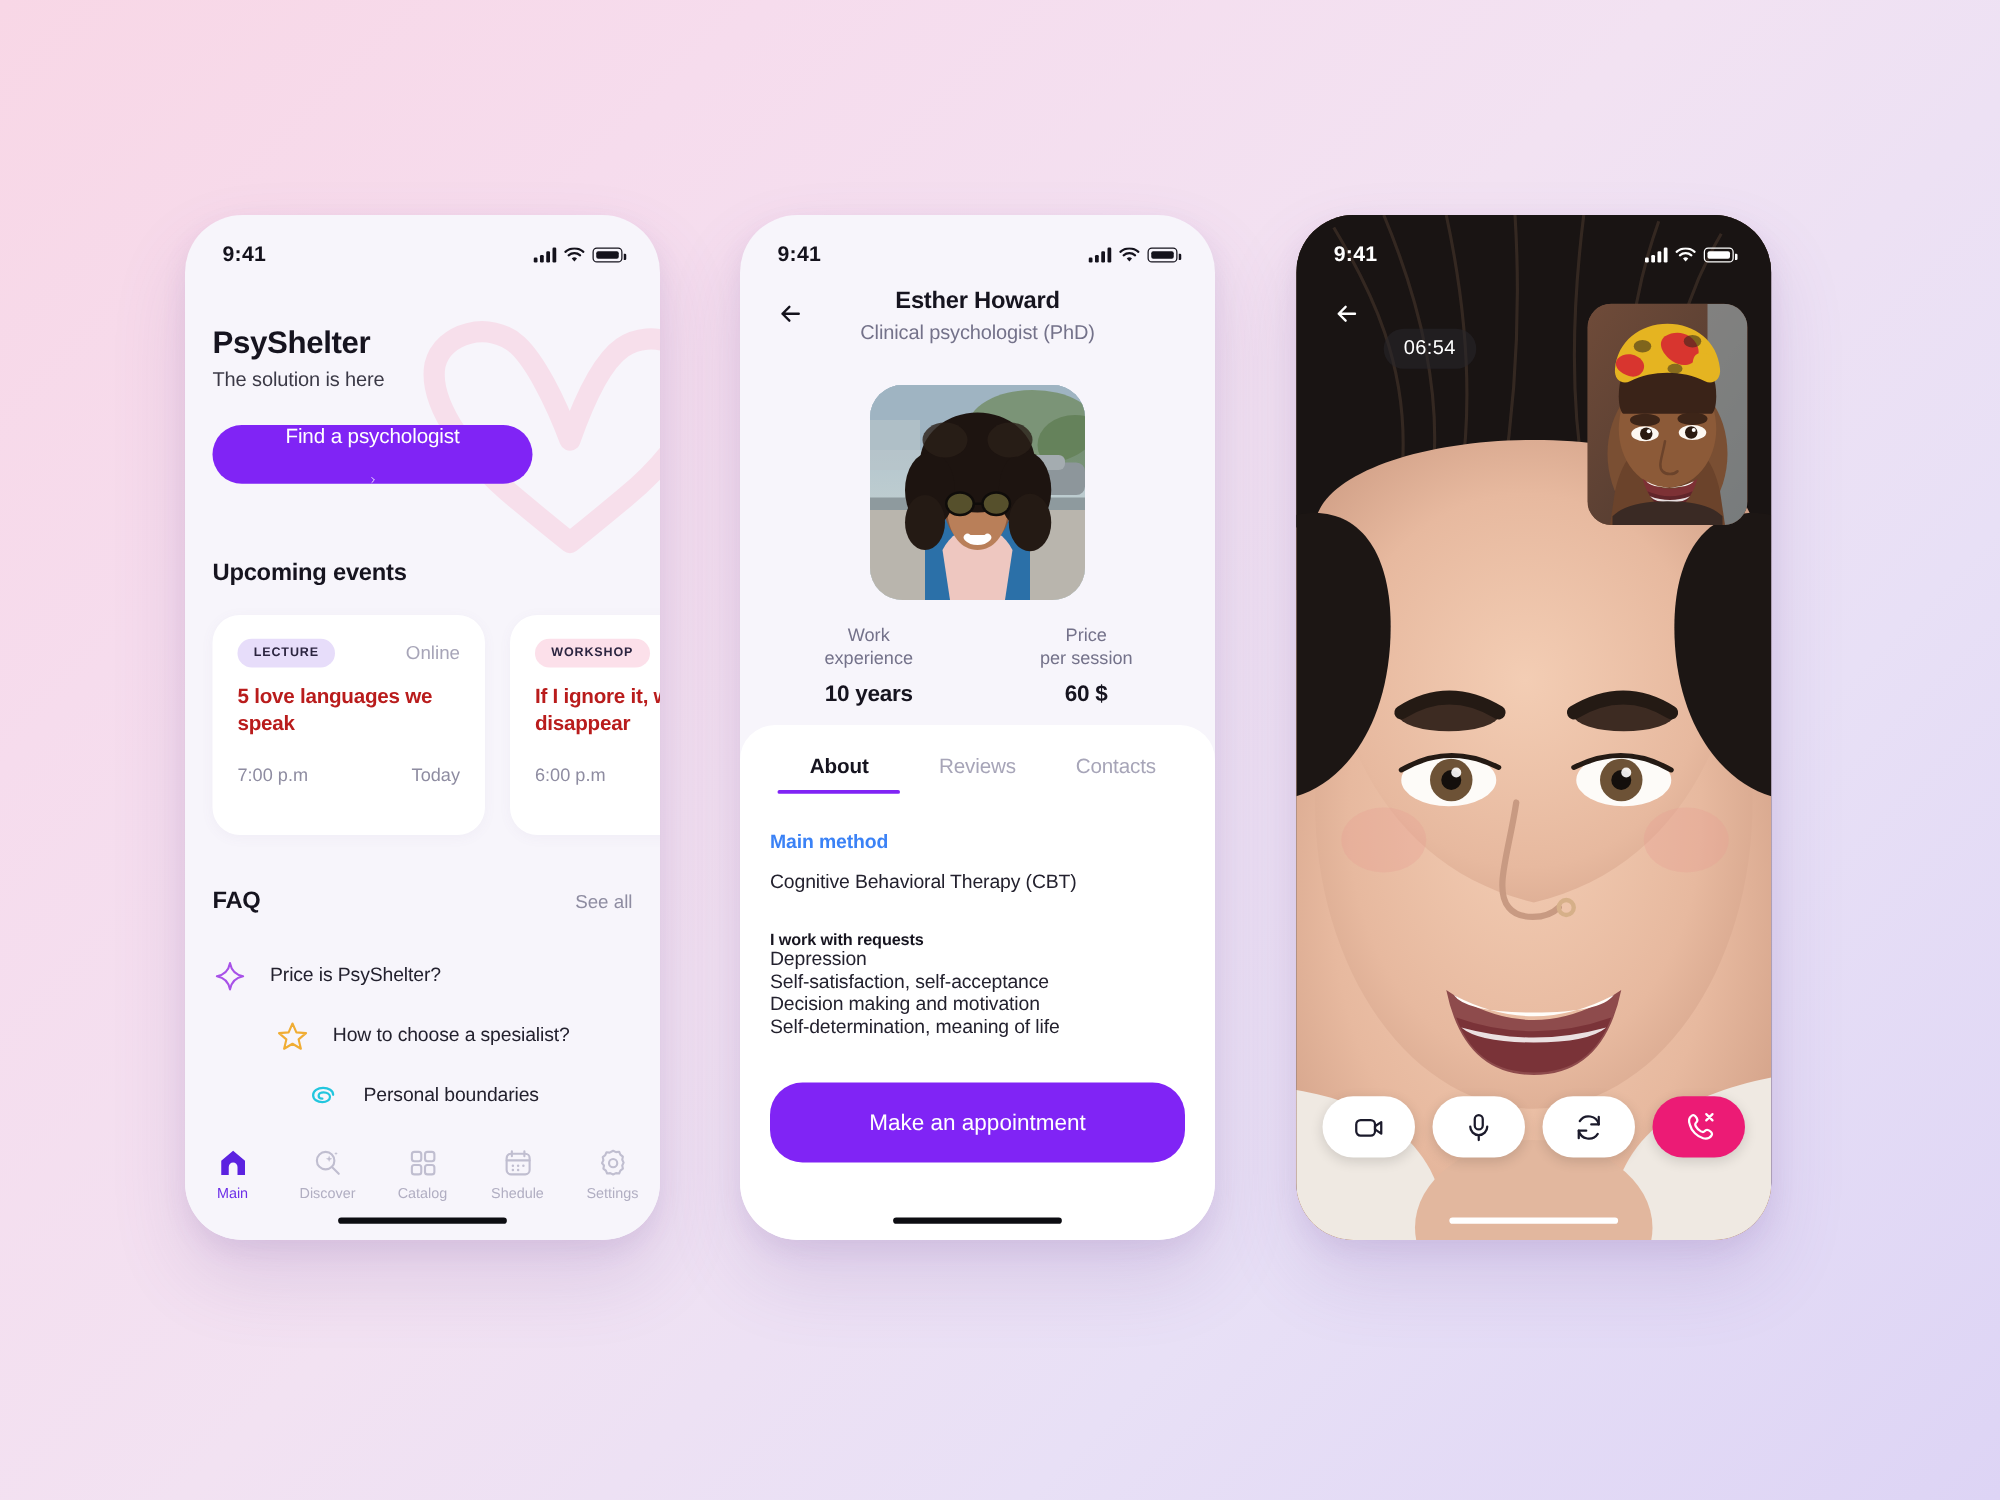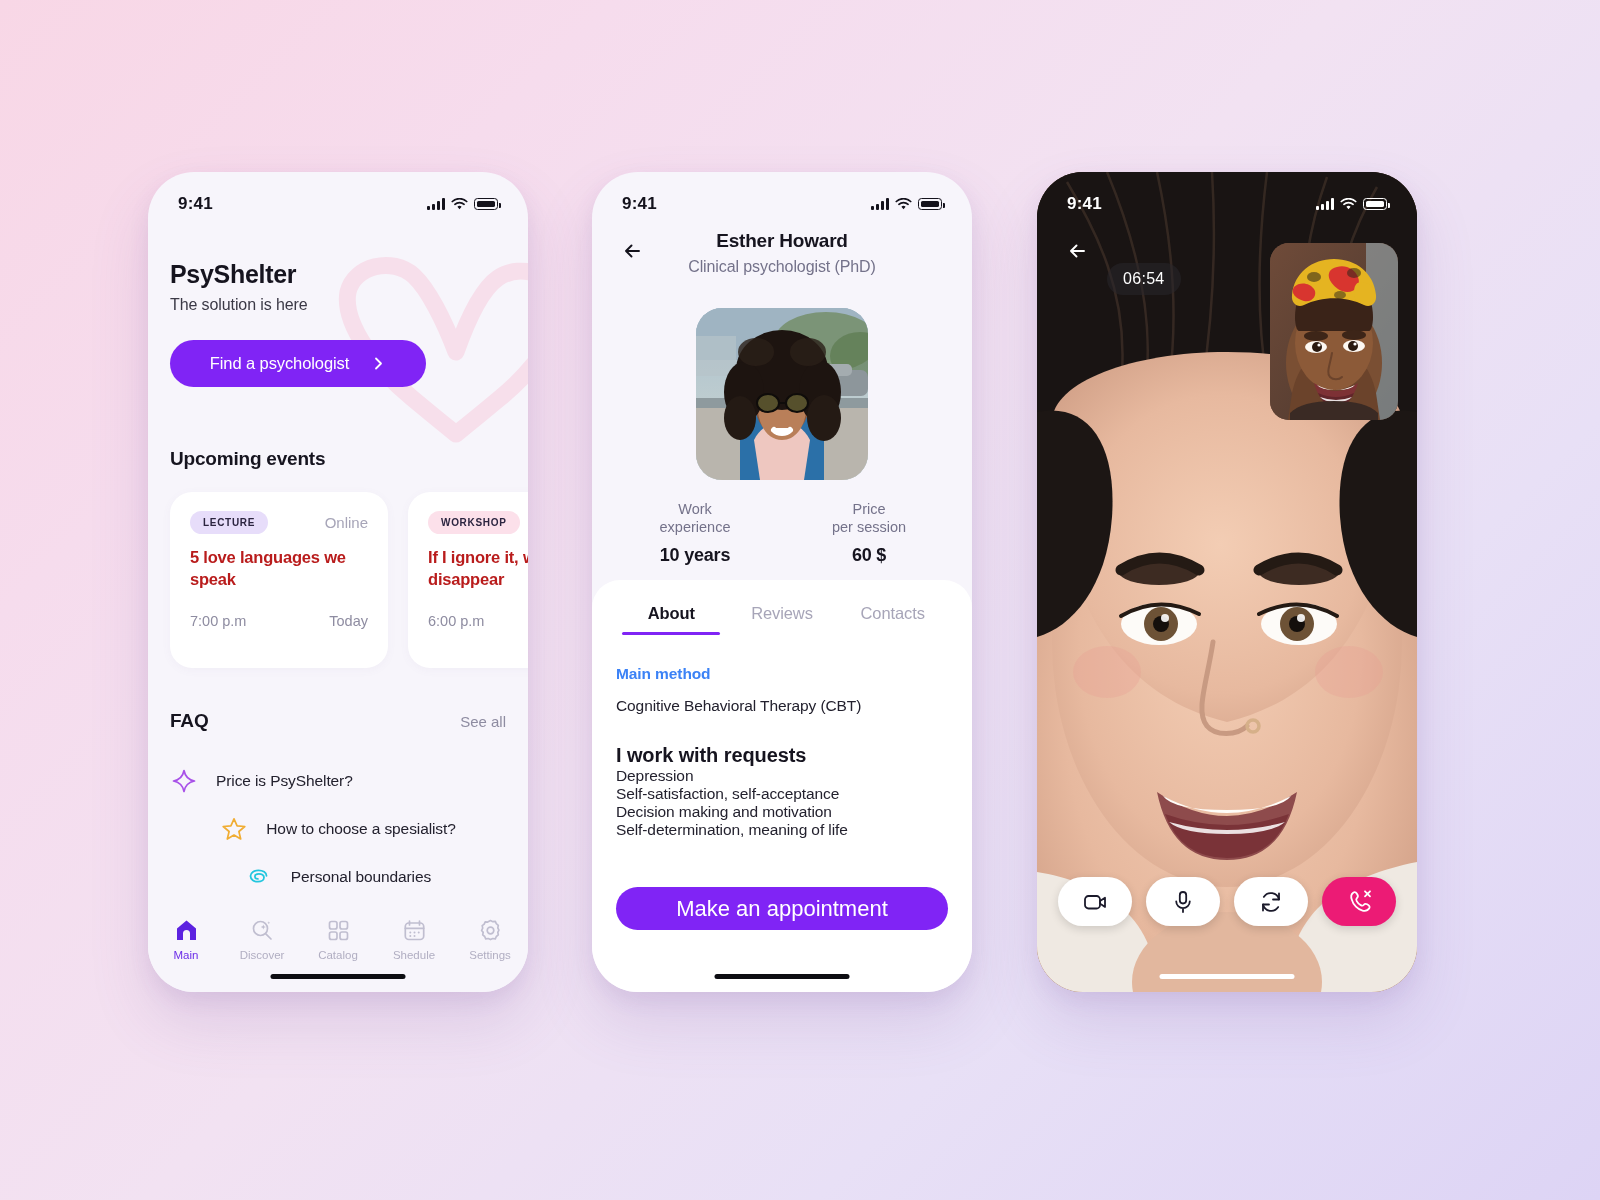--- a/index.html
+++ b/index.html
@@ -39,21 +39,21 @@
 
   .home-ind { position:absolute; bottom:13px; left:50%; transform:translateX(-50%);
     width:135px; height:5px; border-radius:3px; background:#0d0d12; z-index:45; }
   .dark .home-ind { background:#fff; }
   .heart { position:absolute; right:-52px; top:78px; width:250px; height:200px; z-index:0; opacity:1; }
   .p1-hero { position:absolute; left:22px; top:88px; right:22px; z-index:2; }
   .brand { font-size:25px; font-weight:700; color:#16141f; letter-spacing:-.3px; }
   .tagline { font-size:16px; color:#3b3946; margin-top:7px; letter-spacing:-.1px; }
   .cta {
     margin-top:26px; height:47px; width:256px; border-radius:24px; background:#8024f5;
-    display:flex; align-items:center; justify-content:center; gap:22px; border:none; cursor:pointer;
+    display:flex; align-items:center; justify-content:center; gap:22px; border:none; cursor:pointer;flex-direction:column;
   }
   .cta span { color:#fff; font-size:16.5px; font-weight:400; letter-spacing:-.1px; }
   .sec-title { font-size:19px; font-weight:700; color:#16141f; letter-spacing:-.2px; }
   .p1-upcoming { position:absolute; left:22px; top:276px; z-index:2; }
 
   .cards { position:absolute; left:22px; top:320px; display:flex; gap:20px; z-index:2; }
   .ecard { width:218px; min-height:176px; background:#fff; border-radius:22px; padding:19px 20px 18px;
     flex:0 0 auto; box-shadow:0 2px 10px rgba(110,90,150,.05); }
   .ecard-top { display:flex; align-items:center; justify-content:space-between; }
   .tag { font-size:10px; font-weight:700; letter-spacing:.7px; padding:6px 13px; border-radius:12px; }
@@ -98,24 +98,24 @@
     border-radius:28px 28px 0 0; z-index:6; }
   .tabs { display:flex; padding:24px 24px 0; gap:0; }
   .tab { flex:1; text-align:center; padding-bottom:12px; position:relative; cursor:pointer;
     font-size:16.5px; color:#a7a5b8; letter-spacing:-.1px; }
   .tab.active { color:#16141f; font-weight:700; }
   .tab.active::after { content:""; position:absolute; bottom:0; left:50%; transform:translateX(-50%);
     width:98px; height:3px; border-radius:2px; background:#8024f5; }
   .about { padding:30px 24px 0; }
   .ab-h { font-size:15.5px; font-weight:700; color:#3b82f6; letter-spacing:-.1px; }
   .ab-p { font-size:15.5px; color:#23212e; margin-top:14px; letter-spacing:-.1px; }
-  .ab-h2 { font-size:20px; font-weight:700; color:#16141f; margin-top:29px; letter-spacing:-.1px; }
+  .ab-h2 { font-size:13px; font-weight:700; color:#16141f; margin-top:29px; letter-spacing:-.1px; }
   .ab-li { font-size:15.5px; color:#23212e; letter-spacing:-.1px; }
-  .appt { position:absolute; left:24px; right:24px; bottom:62px; height:43px; border-radius:26px;
-    background:#8024f5; color:#fff; font-size:22px; border:none; cursor:pointer;
+  .appt { position:absolute; left:24px; right:24px; bottom:62px; height:64px; border-radius:26px;
+    background:#8024f5; color:#fff; font-size:18px; border:none; cursor:pointer;
     font-family:"Liberation Sans", sans-serif; }
 
   
   .bg-face { position:absolute; inset:0; }
   .bg-face svg { width:100%; height:100%; display:block; }
   .p3-back { position:absolute; left:25px; top:62px; width:34px; height:34px; z-index:20; cursor:pointer; }
   .timer { position:absolute; left:70px; top:62px; height:32px; padding:0 16px; border-radius:16px;
     background:rgba(40,38,44,.55); color:#fff; font-size:16px; display:flex; align-items:center;
     z-index:20; letter-spacing:.3px;margin-top:29px; }
   .pip { position:absolute; right:19px; top:71px; width:128px; height:177px; border-radius:19px;

